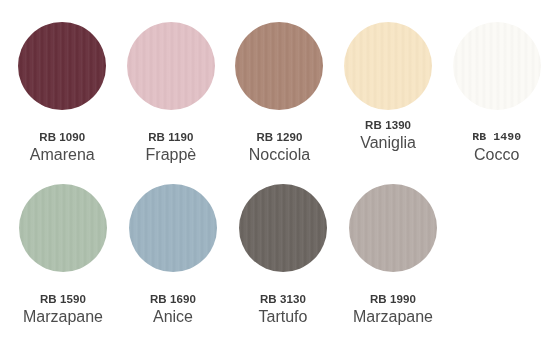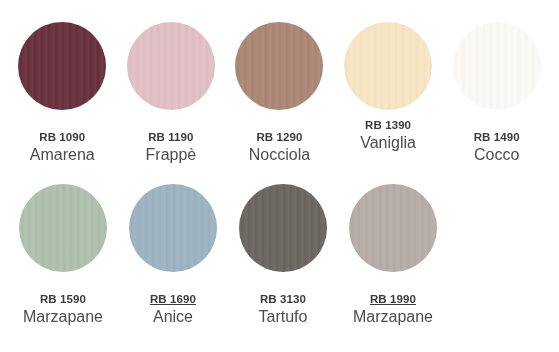--- a/index.html
+++ b/index.html
@@ -102,41 +102,41 @@
       <div class="swatch-code" style="color: rgb(59, 59, 59);">RB 1290</div>
       <div class="swatch-name" style="color: rgb(76, 76, 76);">Nocciola</div>
     </div>
     <div class="swatch-cell">
       <div class="swatch-disc" style="background-color: rgb(247, 229, 196);"></div>
       <div class="swatch-code" style="color: rgb(59, 59, 59); margin-top: 8px;">RB 1390</div>
       <div class="swatch-name" style="color: rgb(76, 76, 76);">Vaniglia</div>
     </div>
     <div class="swatch-cell">
       <div class="swatch-disc" style="background-color: rgb(251, 250, 246);"></div>
-      <div class="swatch-code" style="color: rgb(59, 59, 59);">RB 1490</div>
+      <div class="swatch-code" style="color: rgb(59, 59, 59); font-family: Liberation Mono, monospace;">RB 1490</div>
       <div class="swatch-name" style="color: rgb(76, 76, 76);">Cocco</div>
     </div>
   </div>
 
   <div class="swatch-row">
     <div class="swatch-cell">
       <div class="swatch-disc" style="background-color: rgb(174, 192, 173);"></div>
       <div class="swatch-code" style="color: rgb(59, 59, 59);">RB 1590</div>
       <div class="swatch-name" style="color: rgb(76, 76, 76);">Marzapane</div>
     </div>
     <div class="swatch-cell">
       <div class="swatch-disc" style="background-color: rgb(156, 179, 193);"></div>
-      <div class="swatch-code" style="color: rgb(59, 59, 59); text-decoration: underline;">RB 1690</div>
+      <div class="swatch-code" style="color: rgb(59, 59, 59);">RB 1690</div>
       <div class="swatch-name" style="color: rgb(76, 76, 76);">Anice</div>
     </div>
     <div class="swatch-cell">
       <div class="swatch-disc" style="background-color: rgb(107, 101, 96);"></div>
       <div class="swatch-code" style="color: rgb(59, 59, 59);">RB 3130</div>
       <div class="swatch-name" style="color: rgb(76, 76, 76);">Tartufo</div>
     </div>
     <div class="swatch-cell">
       <div class="swatch-disc" style="background-color: rgb(182, 172, 167);"></div>
-      <div class="swatch-code" style="color: rgb(59, 59, 59); text-decoration: underline;">RB 1990</div>
+      <div class="swatch-code" style="color: rgb(59, 59, 59);">RB 1990</div>
       <div class="swatch-name" style="color: rgb(76, 76, 76);">Marzapane</div>
     </div>
   </div>
 
 </div>
 
 </body></html>

